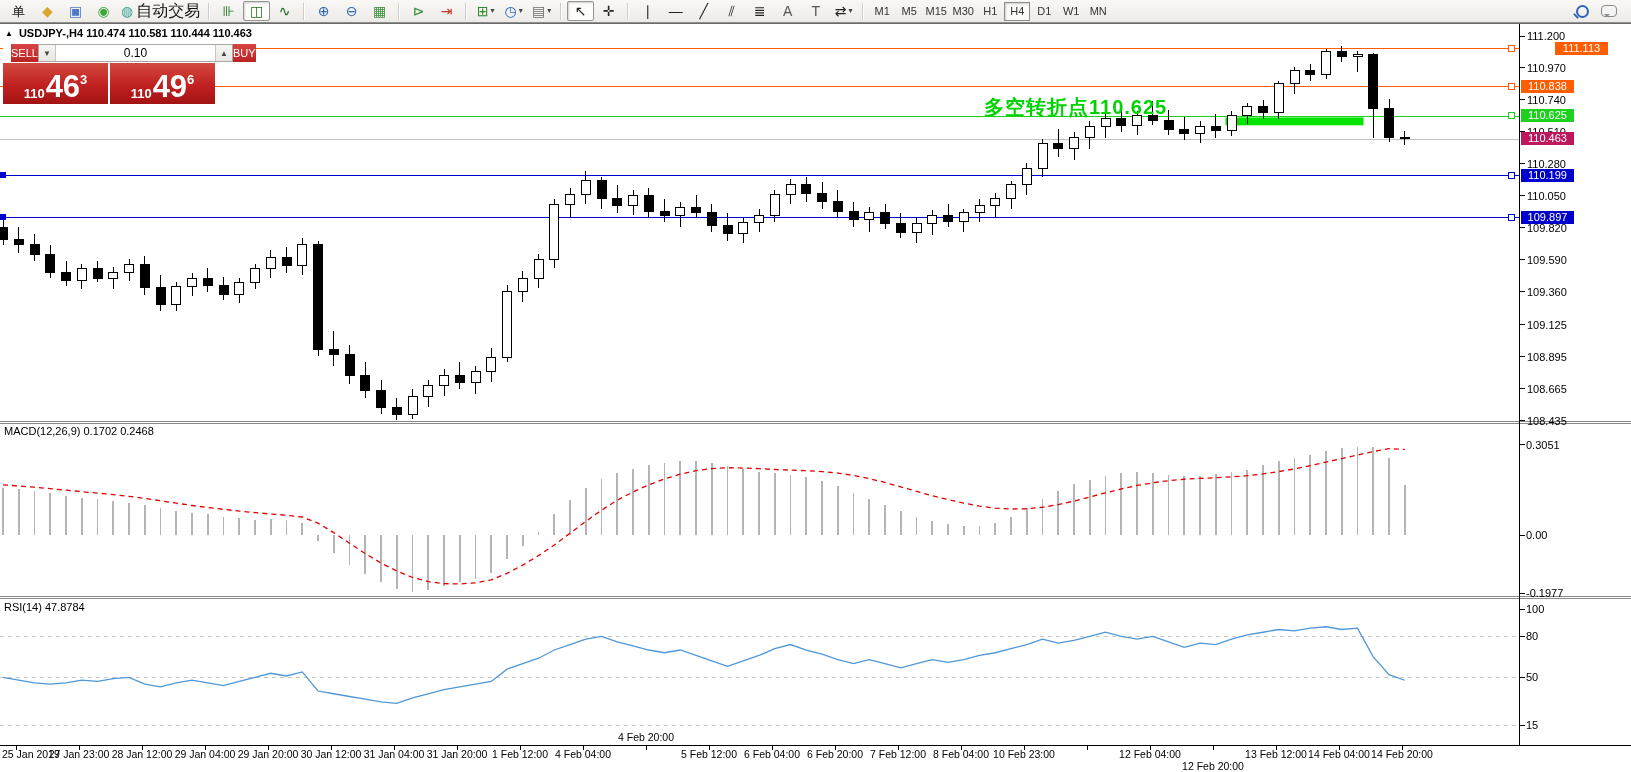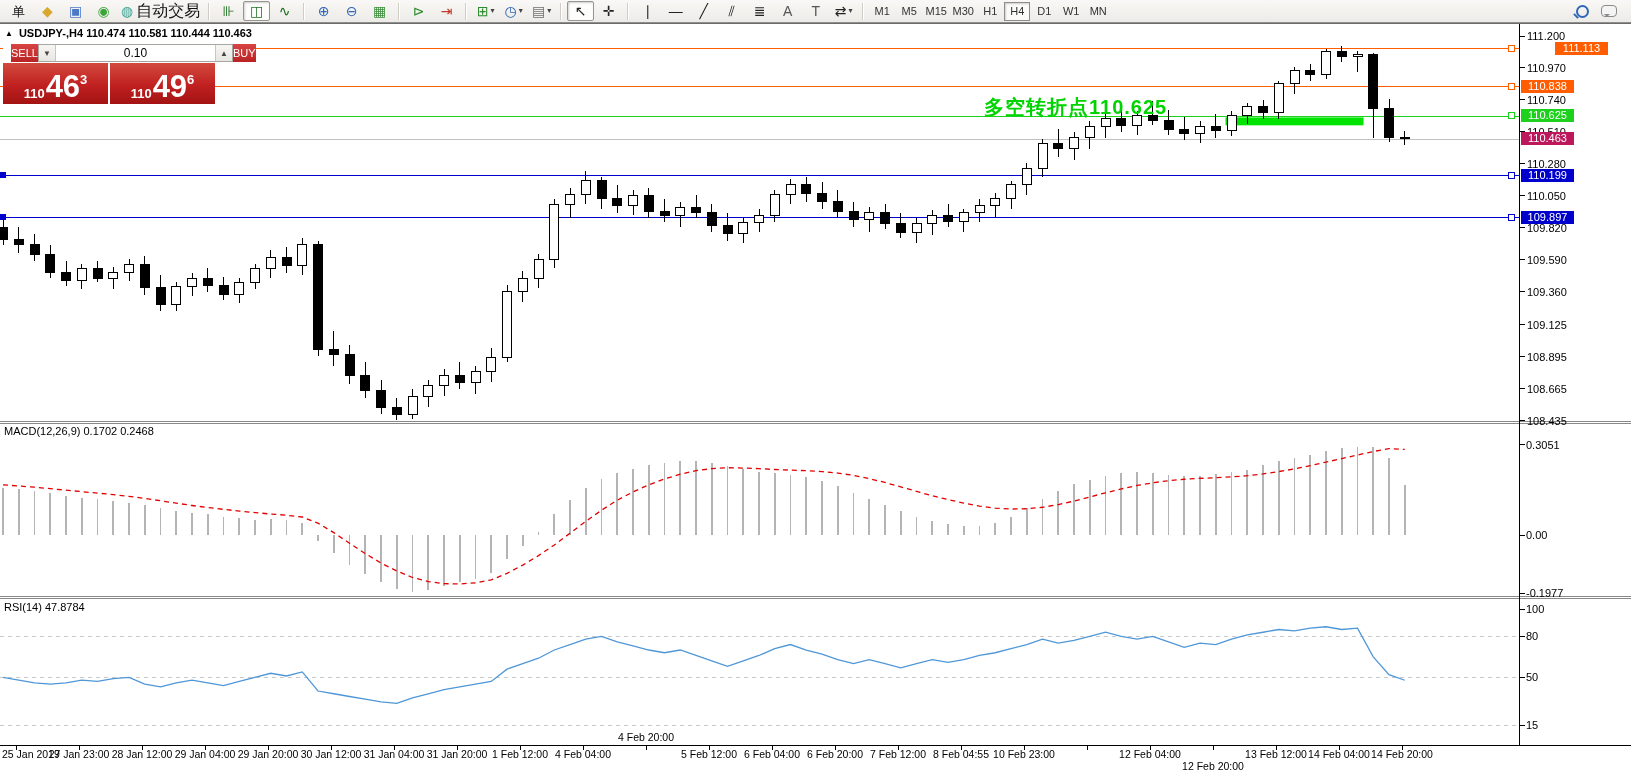--- a/index.html
+++ b/index.html
@@ -579,21 +579,21 @@
         <div class="dlabel" style="left: 331px; top: 725px;">30 Jan 12:00</div>
         <div class="dlabel" style="left: 394px; top: 725px;">31 Jan 04:00</div>
         <div class="dlabel" style="left: 457px; top: 725px;">31 Jan 20:00</div>
         <div class="dlabel" style="left: 520px; top: 725px;">1 Feb 12:00</div>
         <div class="dlabel" style="left: 583px; top: 725px;">4 Feb 04:00</div>
         <div class="dlabel" style="left: 646px; top: 708px;">4 Feb 20:00</div>
         <div class="dlabel" style="left: 709px; top: 725px;">5 Feb 12:00</div>
         <div class="dlabel" style="left: 772px; top: 725px;">6 Feb 04:00</div>
         <div class="dlabel" style="left: 835px; top: 725px;">6 Feb 20:00</div>
         <div class="dlabel" style="left: 898px; top: 725px;">7 Feb 12:00</div>
-        <div class="dlabel" style="left: 961px; top: 725px;">8 Feb 04:55</div>
+        <div class="dlabel" style="left: 961px; top: 725px;">8 Feb 04:00</div>
         <div class="dlabel" style="left: 1024px; top: 725px;">10 Feb 23:00</div>
         <div class="dlabel" style="left: 1099px; top: 725px; margin-top: 32px;">11 Feb 12:00</div>
         <div class="dlabel" style="left: 1150px; top: 725px;">12 Feb 04:00</div>
         <div class="dlabel" style="left: 1213px; top: 725px; margin-top: 12px;">12 Feb 20:00</div>
         <div class="dlabel" style="left: 1276px; top: 725px;">13 Feb 12:00</div>
         <div class="dlabel" style="left: 1339px; top: 725px;">14 Feb 04:00</div>
         <div class="dlabel" style="left: 1402px; top: 725px;">14 Feb 20:00</div>
       </div>
   </div>
 </div>

